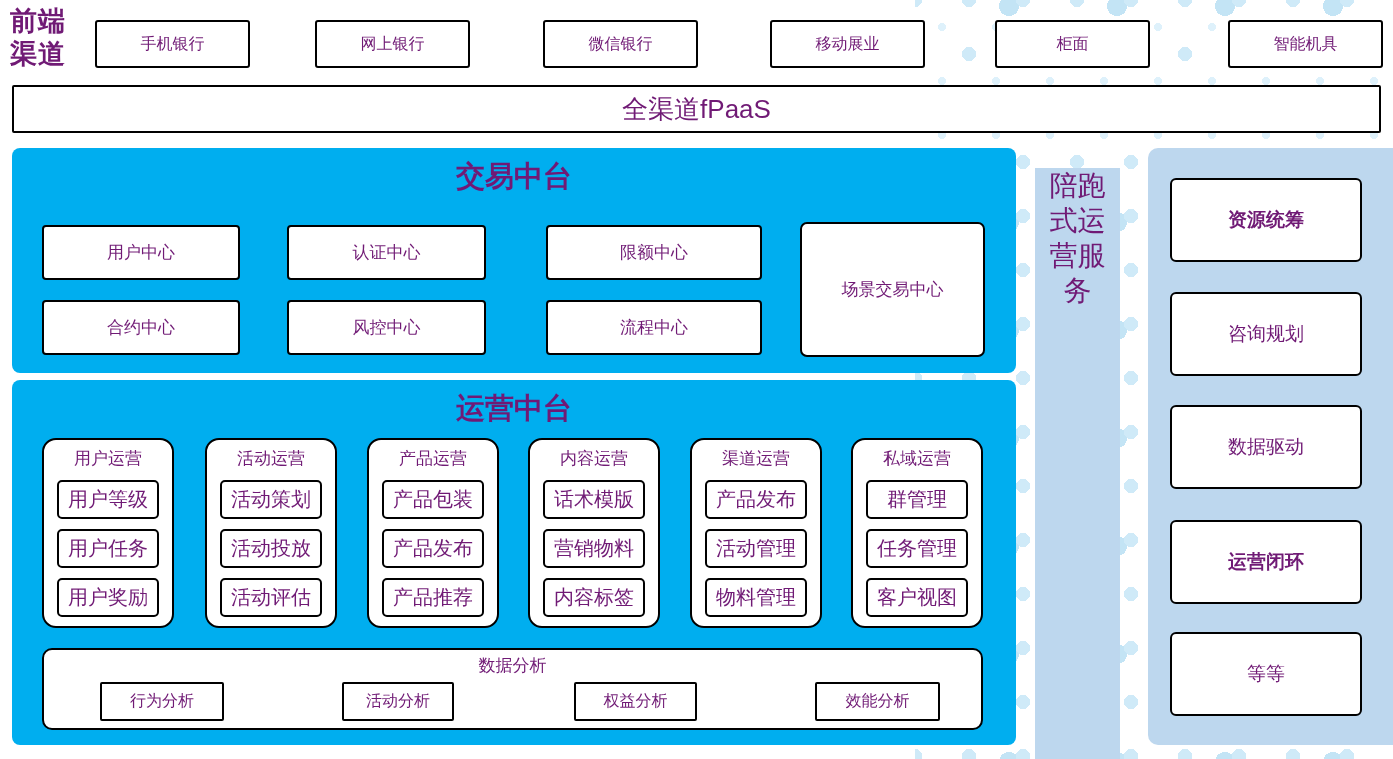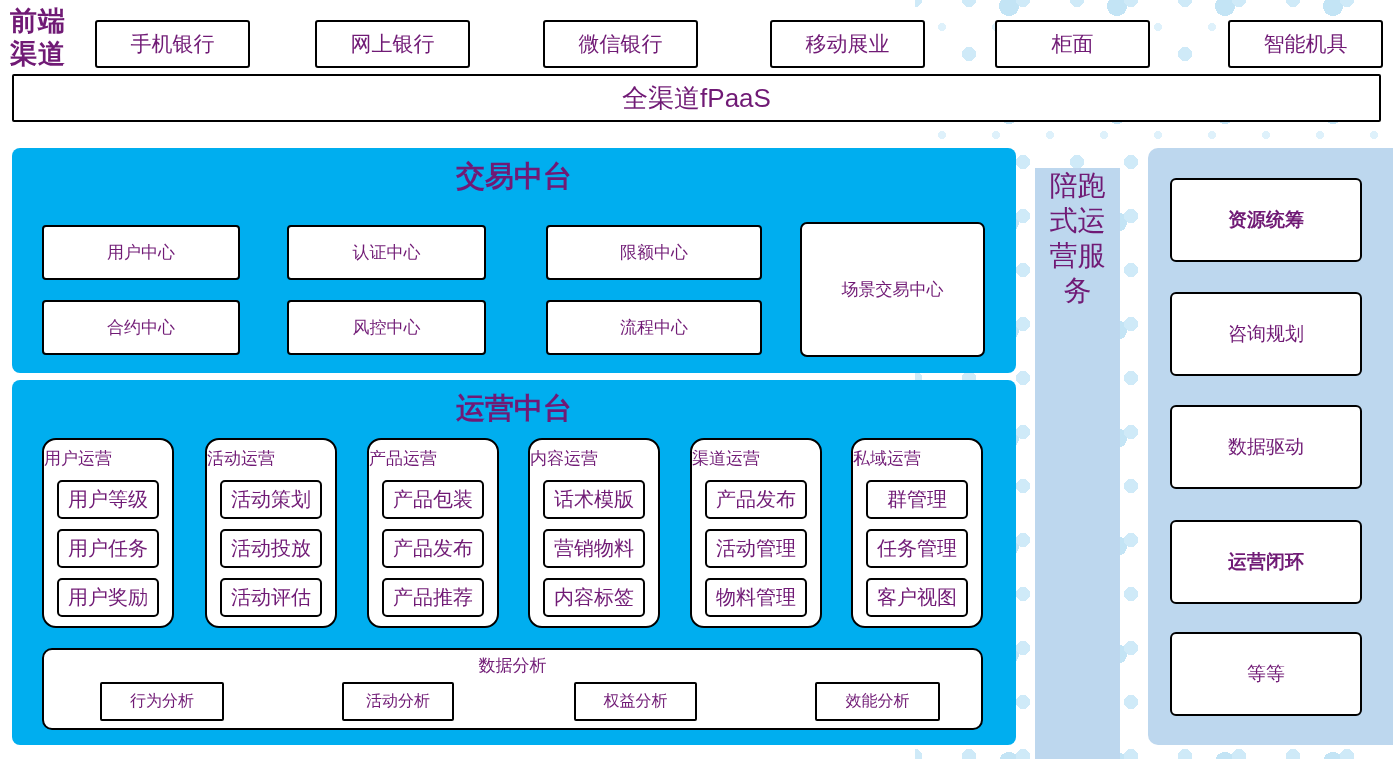--- a/index.html
+++ b/index.html
@@ -23,40 +23,40 @@
     left:10px;top:4px;width:78px;
     font-family:"DejaVu Serif","Liberation Serif",serif;
     font-weight:bold;font-size:27px;line-height:33px;letter-spacing:1px;
     word-break:break-all;
   }
   
   .wbox{
     background:#fff;border:2px solid #000;border-radius:3px;
     display:flex;align-items:center;justify-content:center;box-sizing:border-box;
   }
-  .chan{top:20px;width:155px;height:48px;font-size:21px;}
+  .chan{top:20px;width:155px;height:48px;font-size:16px;}
   .chan.c0{left:95px}.chan.c1{left:315px}.chan.c2{left:543px}
   .chan.c3{left:770px}.chan.c4{left:995px}.chan.c5{left:1228px}
-  .fpaas{left:12px;top:74px;width:1369px;height:48px;font-size:26px;border-radius:2px;}
+  .fpaas{left:12px;top:85px;width:1369px;height:48px;font-size:26px;border-radius:2px;}
   
   .bluepanel{background:#00AEEF;border-radius:8px;}
   .panel-title{text-align:center;font-size:29px;font-weight:bold;margin-top:9px;}
   .panel1{left:12px;top:148px;width:1004px;height:225px;}
   .p1box{position:absolute;font-size:17px;border-radius:4px;}
   .p1r1{top:77px;height:55px}.p1r2{top:152px;height:55px}
   .p1c0{left:30px;width:198px}.p1c1{left:275px;width:199px}.p1c2{left:534px;width:216px}
   .p1scene{left:788px;top:74px;width:185px;height:135px;border-radius:7px;}
   .panel2{left:12px;top:380px;width:1004px;height:365px;}
   .opcol{
     position:absolute;top:58px;width:132px;height:190px;
     background:#fff;border:2px solid #000;border-radius:14px;box-sizing:border-box;
   }
   .opcol.k0{left:30px}.opcol.k1{left:193px}.opcol.k2{left:355px}
   .opcol.k3{left:516px}.opcol.k4{left:678px}.opcol.k5{left:839px}
-  .opcol-title{font-size:17px;margin-top:7px;}
+  .opcol-title{text-align:center;font-size:17px;margin-top:7px;}
   .opitem{
     margin:10px auto 0;width:102px;height:39px;font-size:20px;border-radius:5px;
     background:#fff;border:2px solid #000;display:flex;align-items:center;justify-content:center;box-sizing:border-box;
   }
   .da{
     position:absolute;left:30px;top:268px;width:941px;height:82px;
     background:#fff;border:2px solid #000;border-radius:10px;box-sizing:border-box;
   }
   .da-title{text-align:center;font-size:17px;margin-top:4px;}
   .daitem{position:absolute;top:32px;height:39px;font-size:16px;border-radius:2px;}

